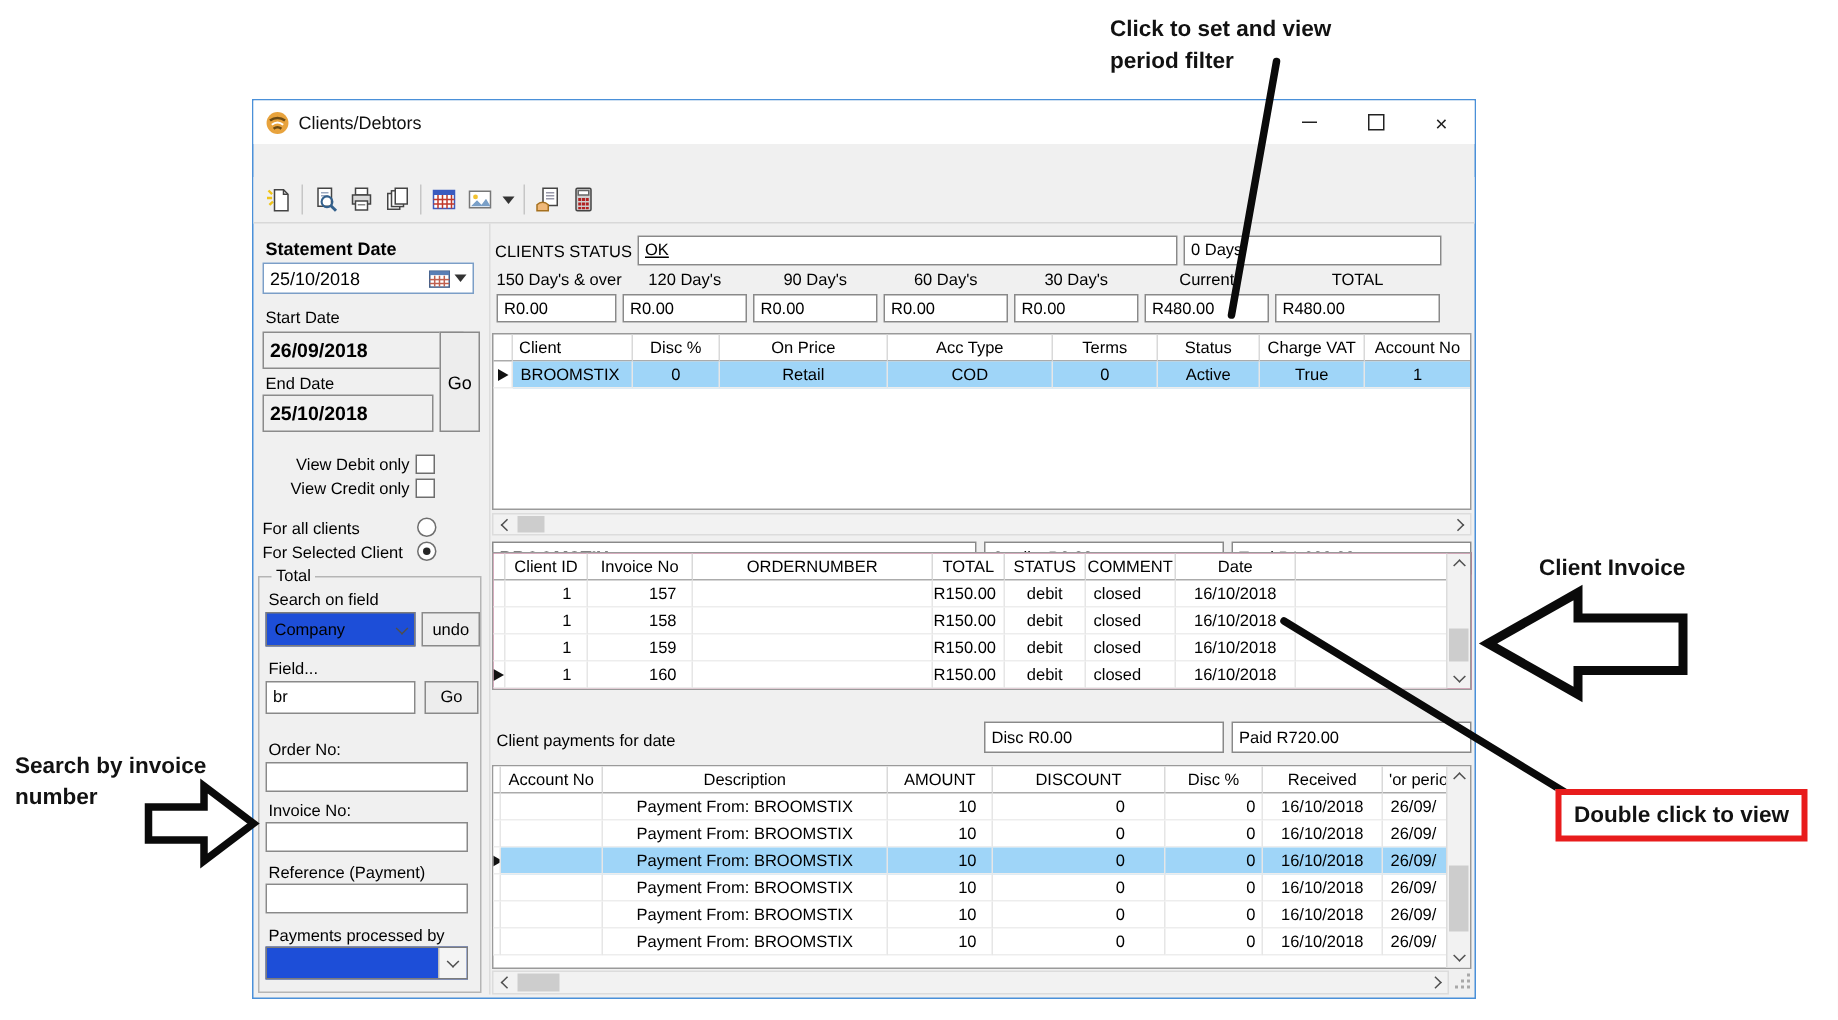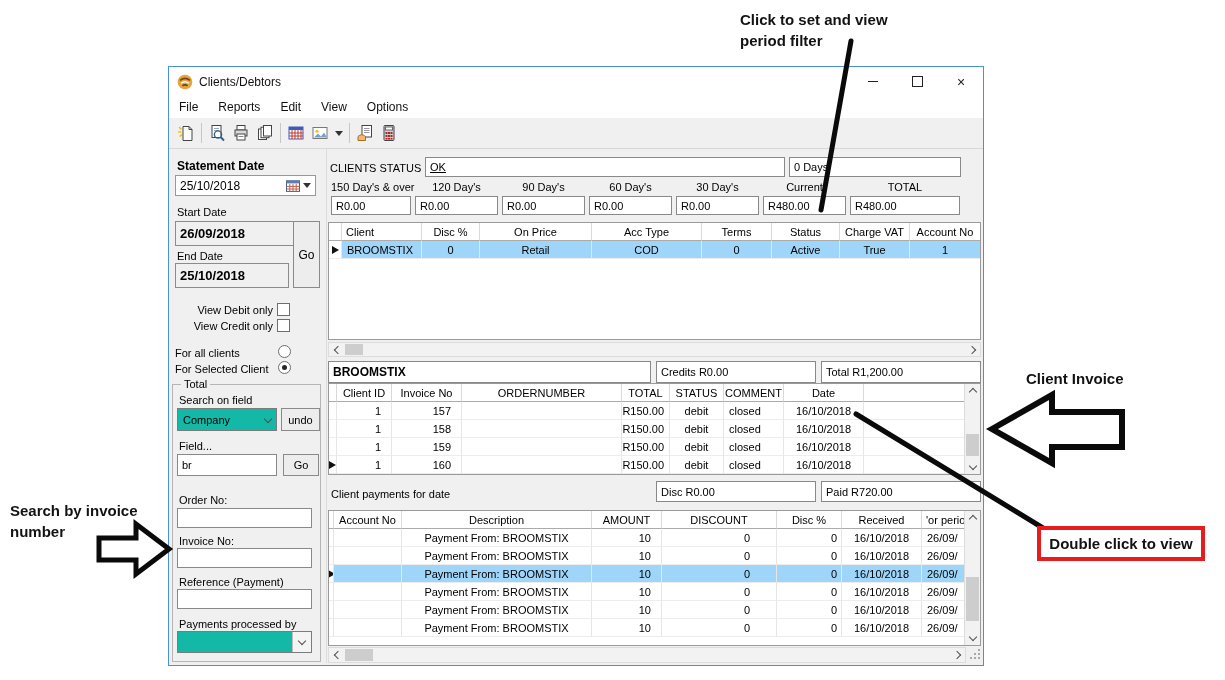--- a/index.html
+++ b/index.html
@@ -29,21 +29,21 @@
   .tsep{width:1px;height:20px;background:#c6c6c6;margin:0 3px;}
   .divider{background:#dcdcdc;}
   
   .lbl{font-size:11px;color:#000;white-space:nowrap;}
   .blbl{font-size:12px;font-weight:bold;color:#000;white-space:nowrap;}
   .fld{background:#fff;border:1px solid #898989;font-size:11px;display:flex;align-items:center;
        padding:0 4px;white-space:nowrap;overflow:hidden;}
   .sunk{background:#f0f0f0;border:1px solid #8b8b8b;font-size:13px;font-weight:bold;display:flex;align-items:center;padding:0 4px;}
   .btn{background:#ededed;border:1px solid #8a8a8a;font-size:11px;display:flex;align-items:center;justify-content:center;color:#000;}
   .combo{background:#fff;border:1px solid #7b9ec7;font-size:12px;display:flex;align-items:center;padding:0 4px;gap:3px;}
-  .sel-box{background:#14b8a6;border:1px solid #7b7b7b;font-size:11px;display:flex;align-items:center;padding:0 5px;}
+  .sel-box{background:#1d4ed8;border:1px solid #7b7b7b;font-size:11px;display:flex;align-items:center;padding:0 5px;}
   .cb{width:13px;height:13px;background:#fff;border:1px solid #6e6e6e;}
   .rd{width:13px;height:13px;background:#fff;border:1px solid #6e6e6e;border-radius:50%;display:flex;align-items:center;justify-content:center;}
   .rd .dot{width:5px;height:5px;border-radius:50%;background:#262626;}
   .groupbox{border:1px solid #b5b5b5;}
   .legend{background:#f0f0f0;padding:0 3px;font-size:11px;}
   .dtri{width:0;height:0;border-left:4px solid transparent;border-right:4px solid transparent;border-top:5px solid #333;}
   .chev{display:inline-block;width:5px;height:5px;border-left:1.5px solid #4f4f4f;border-bottom:1.5px solid #4f4f4f;}
   .chev.down{transform:rotate(-45deg);margin-top:-2px;}
   .chev.up{transform:rotate(135deg);margin-top:2px;}
   .chev.left{transform:rotate(45deg);margin-left:2px;}
@@ -111,27 +111,20 @@
           </span>
         <span class="wbtn">
             <span class="max-glyph"></span>
           </span>
         <span class="wbtn">
             <span class="close-glyph">×</span>
           </span>
       </span>
     </div>
 
-    <div class="a menubar">
-      <span class="menu-item">File</span>
-      <span class="menu-item">Reports</span>
-      <span class="menu-item">Edit</span>
-      <span class="menu-item">View</span>
-      <span class="menu-item">Options</span>
-    </div>
 
     <div class="a toolbar">
       <span class="tbtn">
         <svg width="18" height="18" viewBox="0 0 18 18">
           <g stroke="#f0c419" stroke-width="1.6">
               <path d="M2 3l2.4 2.4M1 8h3.4M2.6 12.6L5 10.4" fill="none"></path>
             </g>
           <path d="M6 2.5h6l3 3v11H6z" fill="#fff" stroke="#444"></path>
             <path d="M12 2.5v3h3" fill="none" stroke="#444"></path>
         </svg>
@@ -340,21 +333,21 @@
       <span class="thumb" style="left:16px;top:1px;width:18px;height:11px;"></span>
       <span class="sbb" style="right:0;top:0;">
           <span class="chev right"></span>
         </span>
     </div>
 
     <div class="a fld" style="left:159px;top:294px;width:323px;height:22px;font-weight:bold;font-size:12px;">BROOMSTIX</div>
     <div class="a fld" style="left:487px;top:294px;width:160px;height:22px;">Credits R0.00</div>
     <div class="a fld" style="left:652px;top:294px;width:160px;height:22px;">Total R1,200.00</div>
 
-    <div class="a" style="left:159px;top:316px;width:653px;height:92px;background:#be185d;border:1px solid #9a9a9a;">
+    <div class="a" style="left:159px;top:301px;width:653px;height:92px;background:#be185d;border:1px solid #9a9a9a;">
       <div class="grid" style="border:none;width:635px;grid-template-columns:8px 55px 70px 160px 48px 54px 60px 80px 1fr;">
         <div class="hc"></div>
         <div class="hc">Client ID</div>
         <div class="hc">Invoice No</div>
         <div class="hc">ORDERNUMBER</div>
         <div class="hc">TOTAL</div>
         <div class="hc">STATUS</div>
         <div class="hc">COMMENT</div>
         <div class="hc">Date</div>
         <div class="hc" style="border-right:none;"></div>

